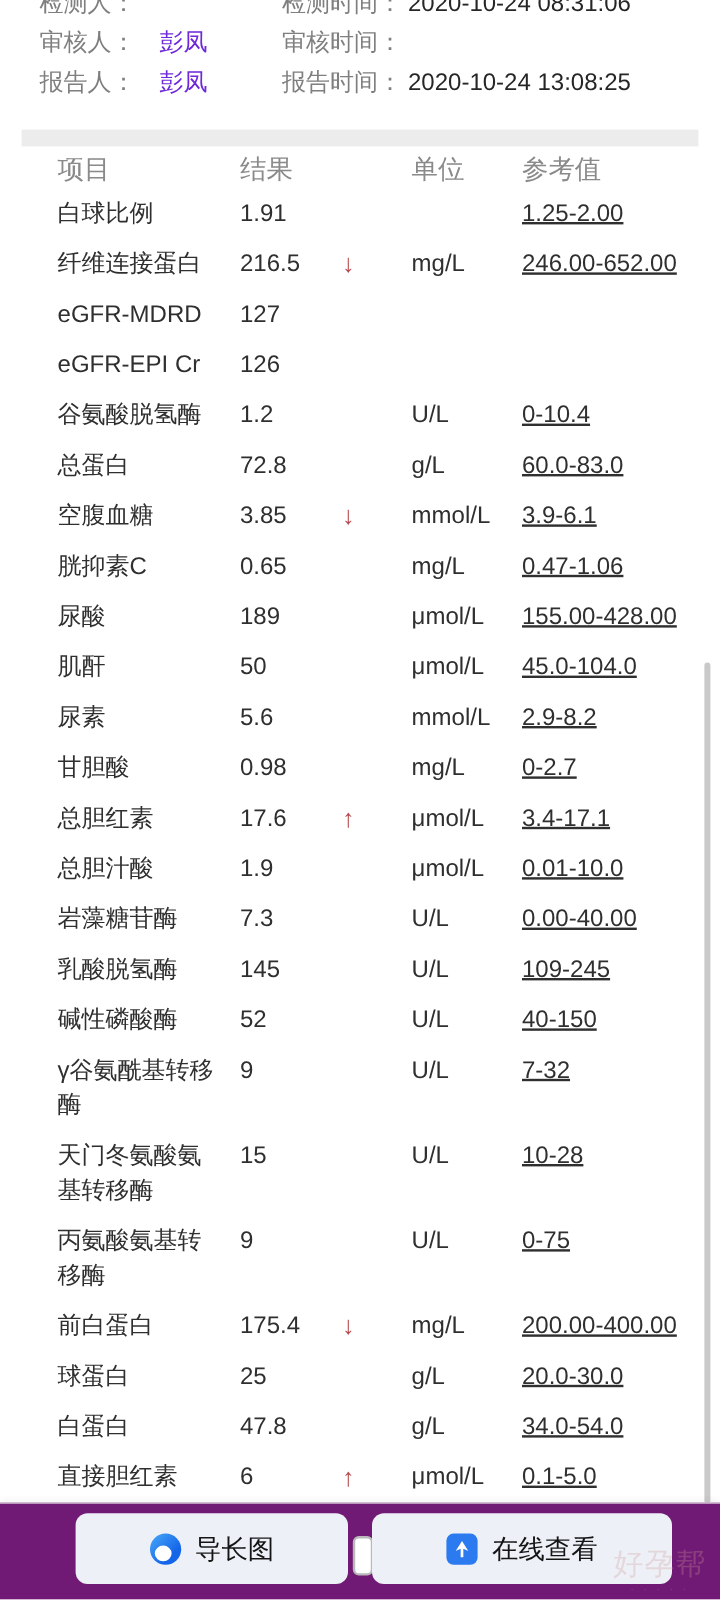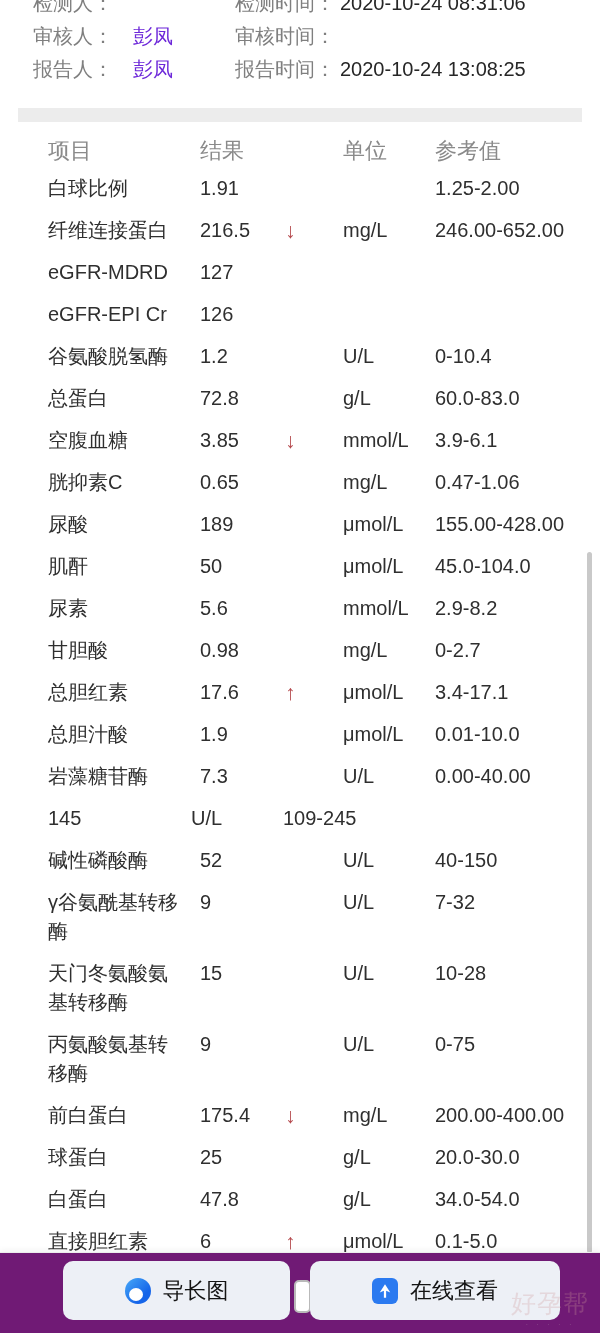--- a/index.html
+++ b/index.html
@@ -10,30 +10,30 @@
   .info { margin-top:-13px; padding-left:33px; }
   .info-row { display:flex; line-height:33px; font-size:20px; white-space:nowrap; }
   .info .l1 { width:100px; color:#7f7f7f; }
   .info .v1 { width:102px; color:#6d28d9; }
   .info .l2 { width:105px; color:#7f7f7f; }
   .info .v2 { color:#262626; }
 
   .band { margin:22px 18px 0 18px; height:14px; background:#ececec; }
 
   
-  .table { margin-top:14px; }
+  .table { margin-top:4px; }
   .t-head { display:flex; padding-left:48px; line-height:30px; font-size:22px; color:#8a8a8a; }
   .h-item { width:152px; } .h-result { width:143px; } .h-unit { width:92px; } .h-ref { flex:1; }
   .t-body { margin-top:2px; }
   .t-row { display:flex; padding:6px 0 7px 48px; font-size:20px; line-height:29px; color:#2f2f2f; }
   .c-item { width:132px; padding-right:20px; word-break:break-all; }
   .c-result { width:85px; }
   .c-flag { width:58px; color:var(--flag-red,#b5494d); font-size:21px; }
   .c-unit { width:92px; }
-  .c-ref { flex:1; }
+  .c-ref { flex:1;text-decoration:underline; }
 
   .scrollbar { position:absolute; right:8px; top:552px; width:5px; height:701px;
                background:#c9c9c9; border-radius:3px; }
 
   
   .footer { position:absolute; left:0; right:0; bottom:0; height:80px; background:#701a75;
             border-top:1px solid #ececec; box-shadow:0 -2px 6px rgba(0,0,0,0.05); }
   .btn { position:absolute; top:8px; height:59px; background:#edf0f6; border:none; border-radius:10px;
          display:flex; align-items:center; justify-content:center; gap:12px;
          font-size:22px; color:#141414; font-family:inherit; cursor:pointer; }
@@ -202,20 +202,21 @@
 
   <div class="t-row">
     <span class="c-item">岩藻糖苷酶</span>
     <span class="c-result">7.3</span>
     <span class="c-flag"></span>
     <span class="c-unit">U/L</span>
     <span class="c-ref">0.00-40.00</span>
   </div>
 
   <div class="t-row">
+    <span class="c-item">乳酸脱氢酶</span>
     <span class="c-result">145</span>
     <span class="c-flag"></span>
     <span class="c-unit">U/L</span>
     <span class="c-ref">109-245</span>
   </div>
 
   <div class="t-row">
     <span class="c-item">碱性磷酸酶</span>
     <span class="c-result">52</span>
     <span class="c-flag"></span>

